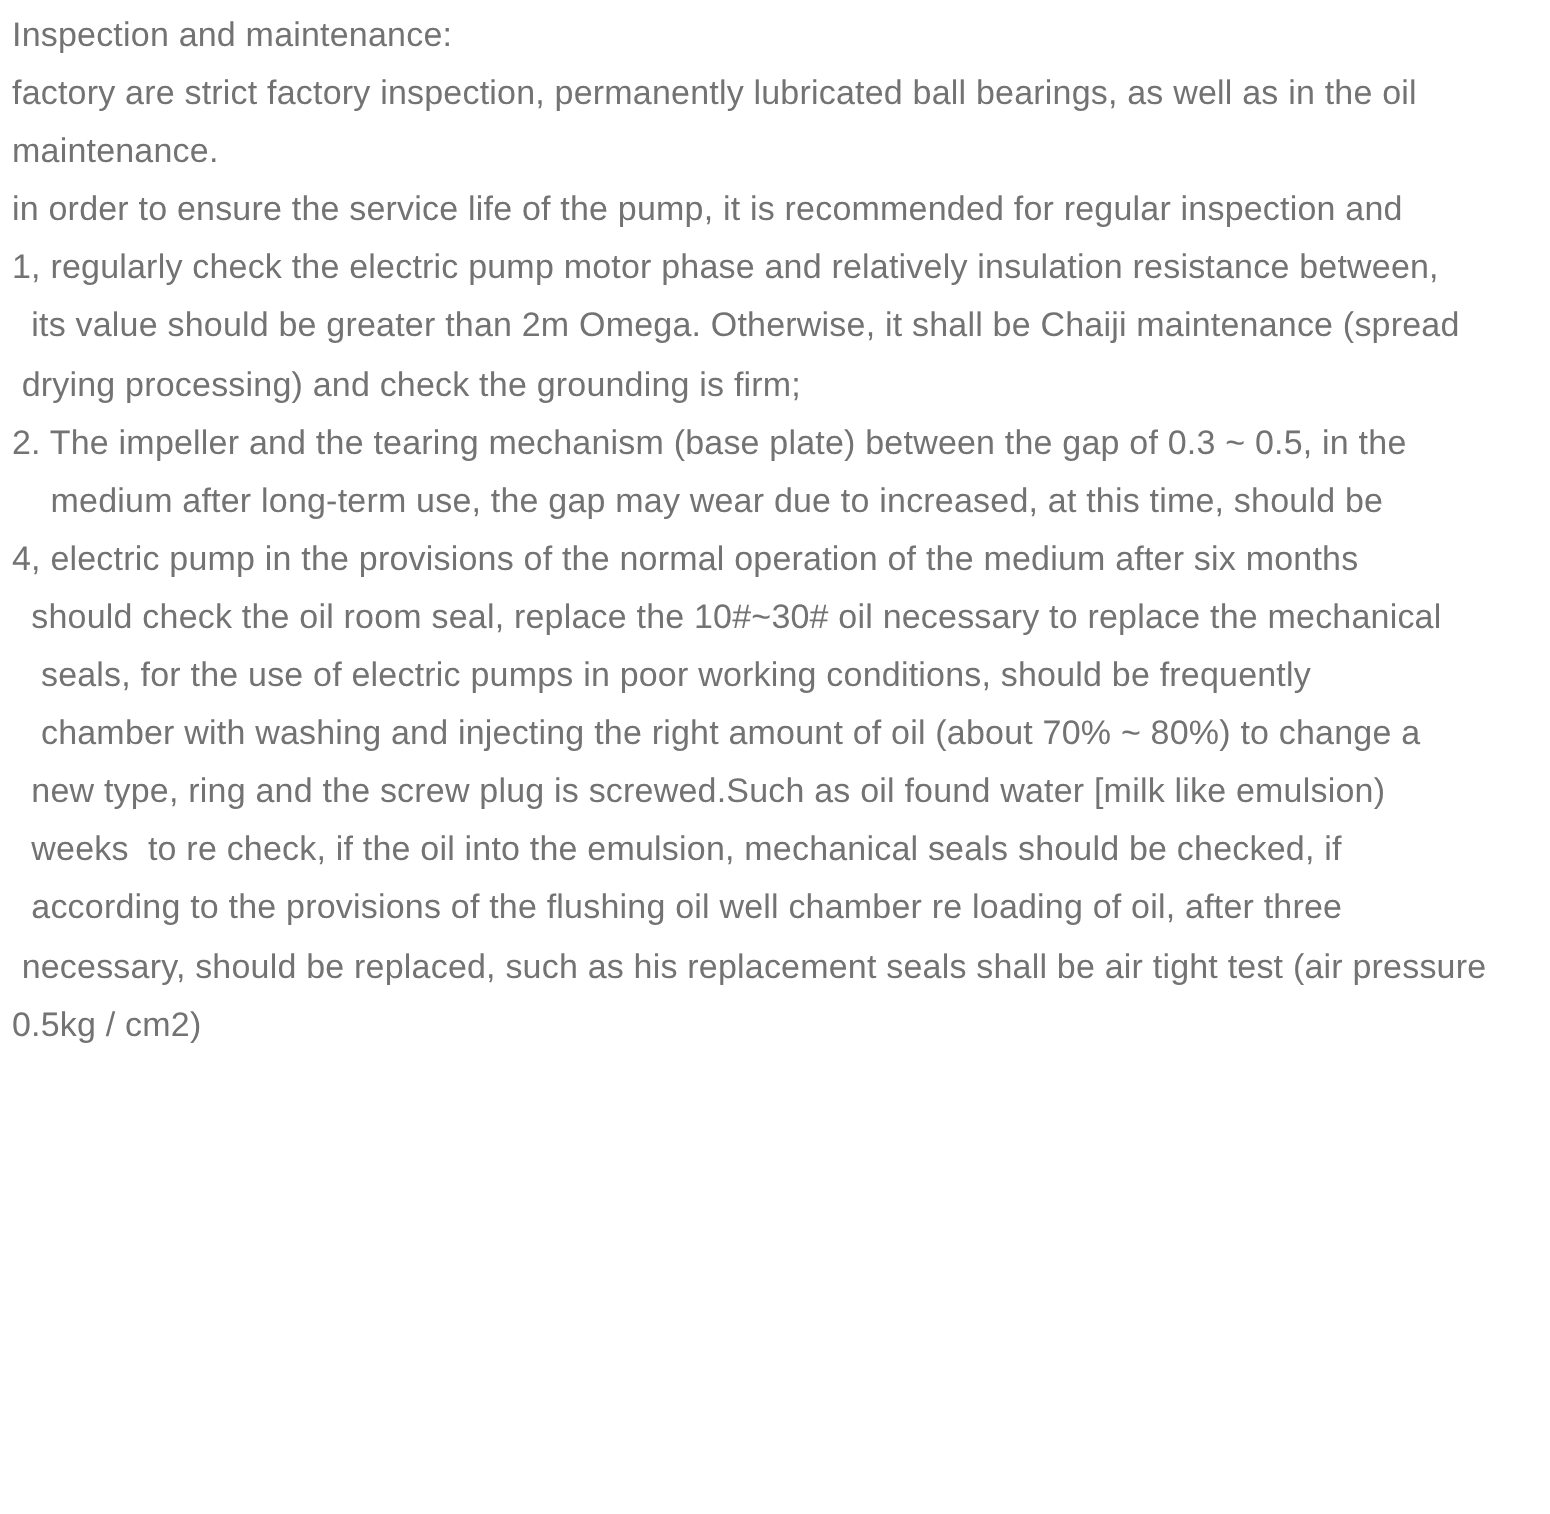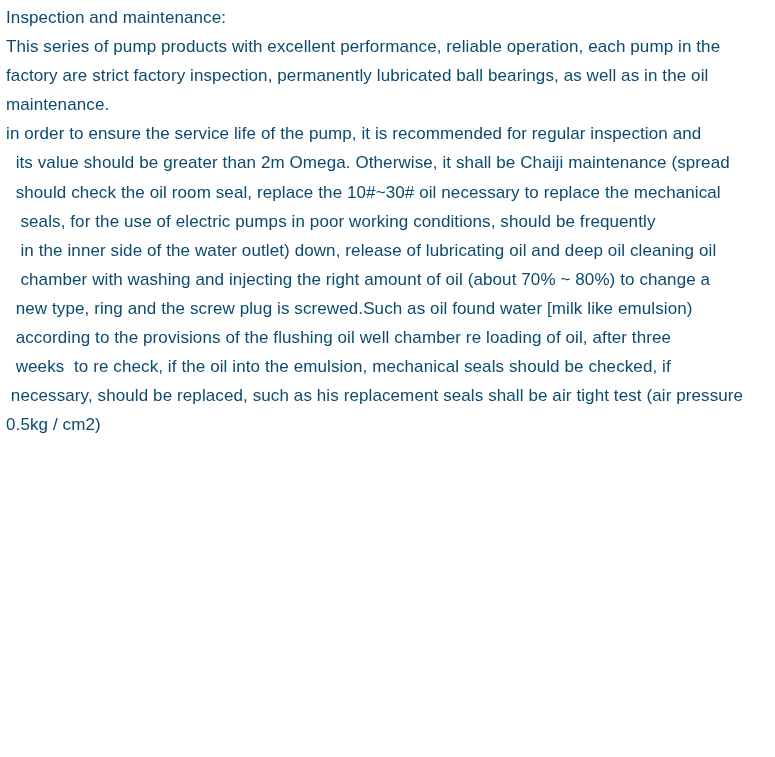--- a/index.html
+++ b/index.html
@@ -10,42 +10,45 @@
   .page {
     width: 775px;
     height: 757px;
     box-sizing: border-box;
     background: #ffffff;
     padding: 3px 0 0 6px;
     overflow: hidden;
     font-family: "Liberation Sans", "DejaVu Sans", sans-serif;
     font-size: 17px;
     line-height: 29.1px;
-    color: #0c4a6e;
+    color: #737373;
     letter-spacing: 0.1px;
   }
   .line {
     white-space: pre;
     font-kerning: normal;
   }
 </style>
 </head>
 <body>
 
 <div class="page">
   <div class="line heading">Inspection and maintenance:</div>
   <div>
-      <div class="line">This series of pump products with excellent performance, reliable operation, each pump in the</div>
       <div class="line">factory are strict factory inspection, permanently lubricated ball bearings, as well as in the oil</div>
       <div class="line">maintenance.</div>
       <div class="line">in order to ensure the service life of the pump, it is recommended for regular inspection and</div>
+      <div class="line">1, regularly check the electric pump motor phase and relatively insulation resistance between,</div>
       <div class="line">  its value should be greater than 2m Omega. Otherwise, it shall be Chaiji maintenance (spread</div>
+      <div class="line"> drying processing) and check the grounding is firm;</div>
+      <div class="line">2. The impeller and the tearing mechanism (base plate) between the gap of 0.3 ~ 0.5, in the</div>
+      <div class="line">    medium after long-term use, the gap may wear due to increased, at this time, should be</div>
+      <div class="line">4, electric pump in the provisions of the normal operation of the medium after six months</div>
       <div class="line">  should check the oil room seal, replace the 10#~30# oil necessary to replace the mechanical</div>
       <div class="line">   seals, for the use of electric pumps in poor working conditions, should be frequently</div>
-      <div class="line">   in the inner side of the water outlet) down, release of lubricating oil and deep oil cleaning oil</div>
       <div class="line">   chamber with washing and injecting the right amount of oil (about 70% ~ 80%) to change a</div>
       <div class="line">  new type, ring and the screw plug is screwed.Such as oil found water [milk like emulsion)</div>
+      <div class="line">  weeks  to re check, if the oil into the emulsion, mechanical seals should be checked, if</div>
       <div class="line">  according to the provisions of the flushing oil well chamber re loading of oil, after three</div>
-      <div class="line">  weeks  to re check, if the oil into the emulsion, mechanical seals should be checked, if</div>
       <div class="line"> necessary, should be replaced, such as his replacement seals shall be air tight test (air pressure</div>
       <div class="line">0.5kg / cm2)</div>
     </div>
 </div>
 
 </body></html>

